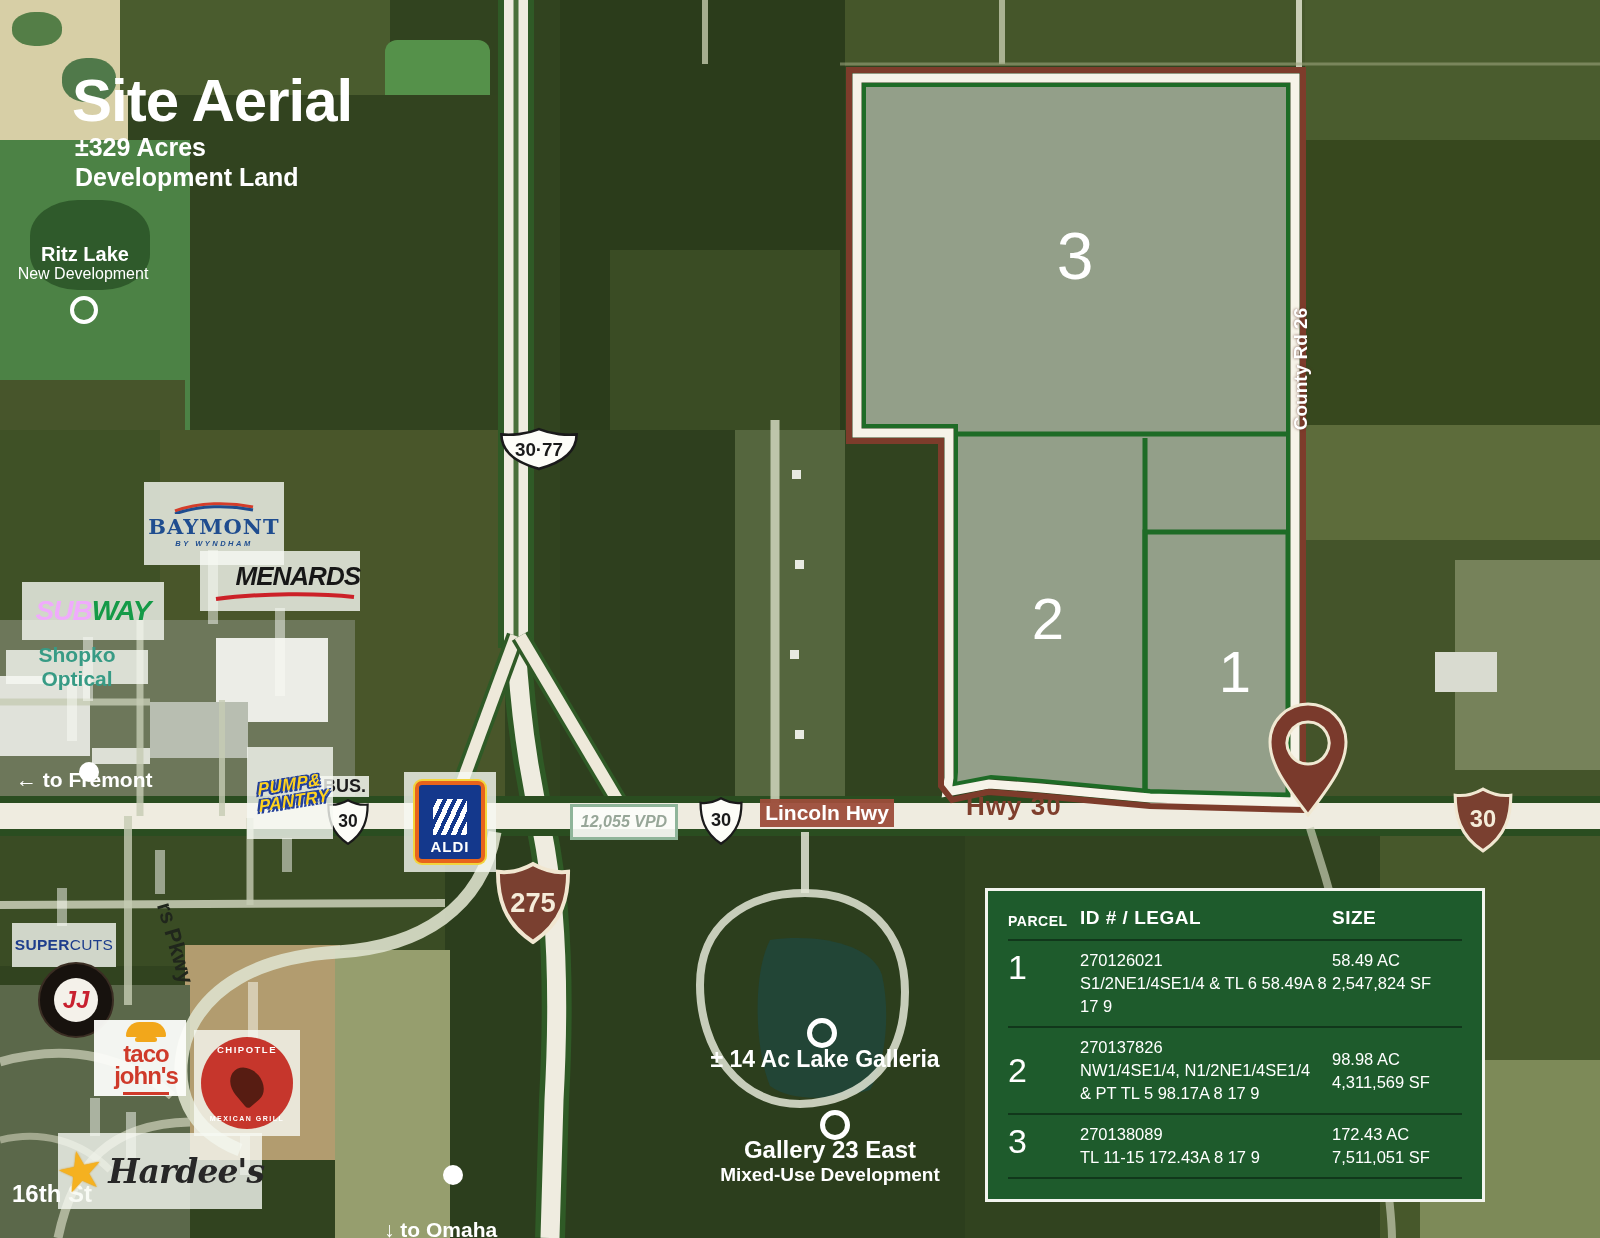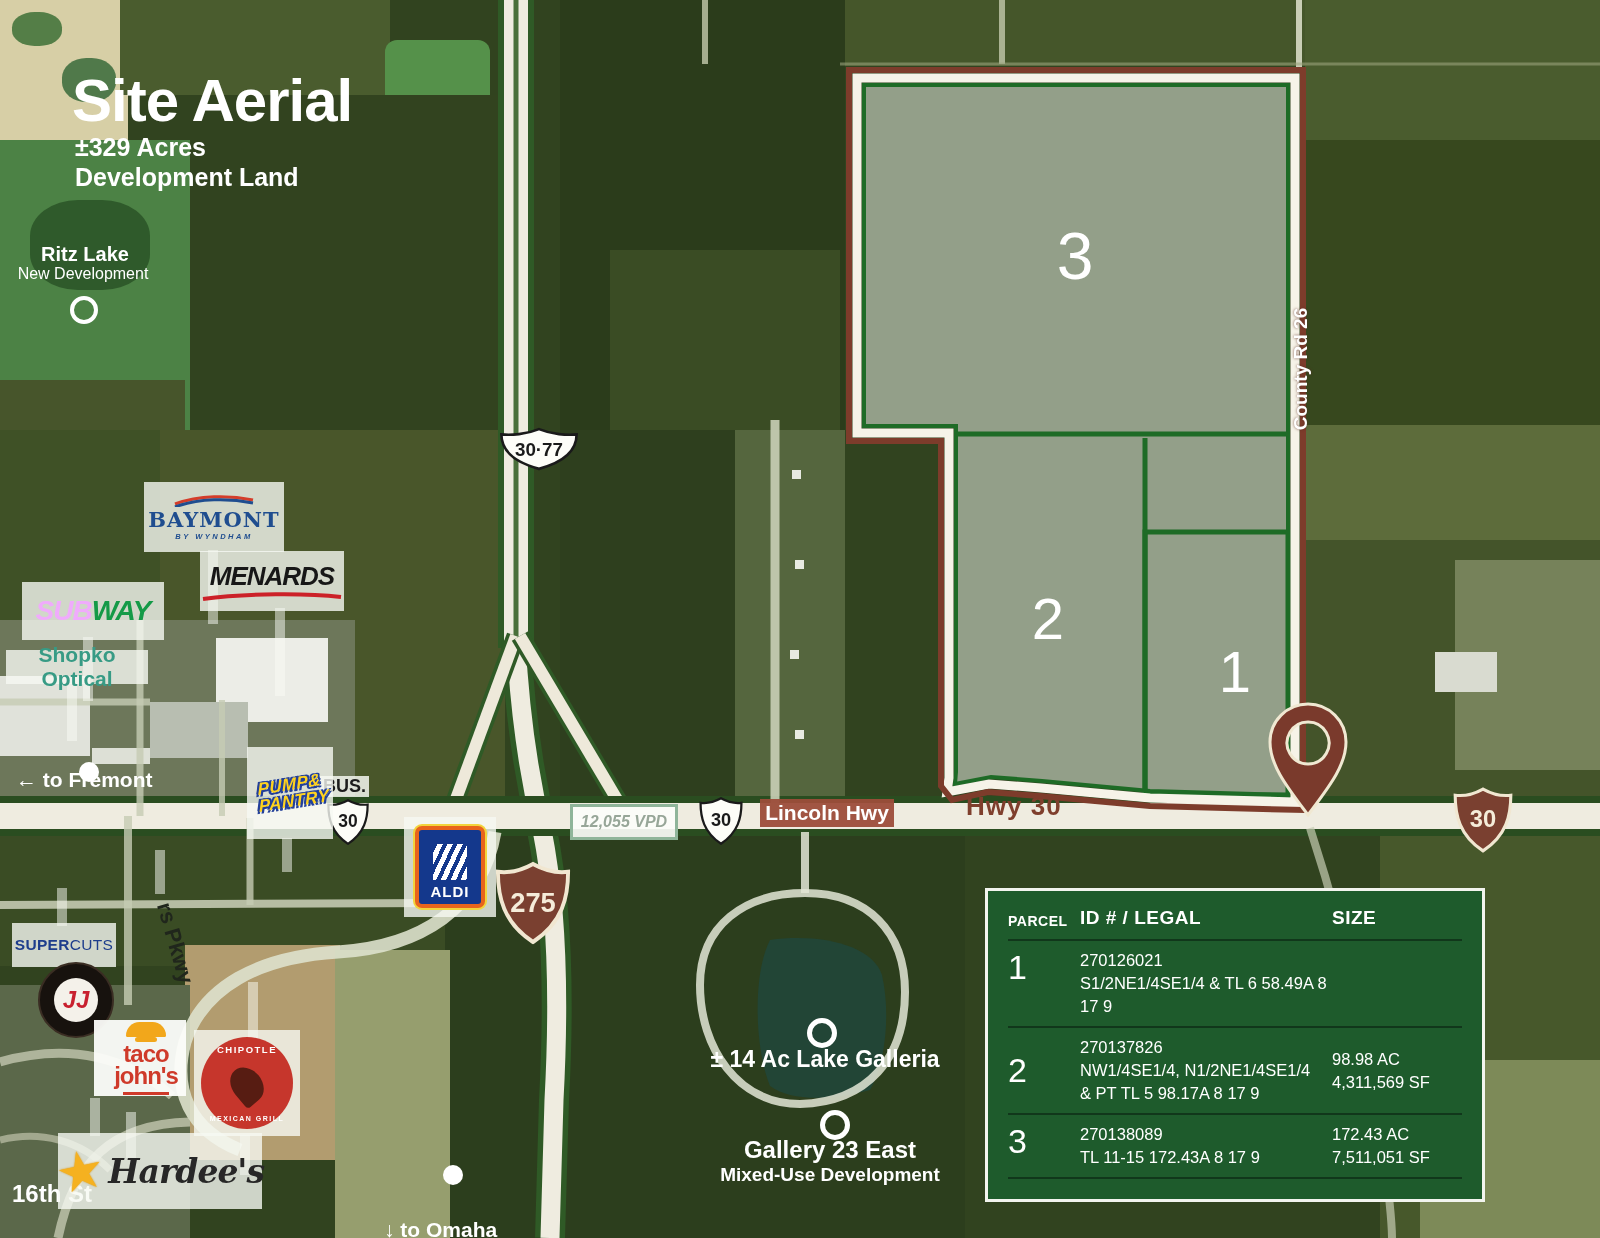--- a/index.html
+++ b/index.html
@@ -244,30 +244,30 @@
   <div class="stem" style="left:83px;top:637px;height:64px;z-index:2;"></div>
   <div class="stem" style="left:67px;top:683px;height:58px;z-index:2;"></div>
   <div class="stem" style="left:282px;top:838px;height:34px;z-index:2;"></div>
   <div class="stem" style="left:57px;top:888px;height:38px;z-index:2;"></div>
   <div class="stem" style="left:155px;top:850px;height:44px;z-index:2;"></div>
   <div class="stem" style="left:248px;top:982px;height:76px;z-index:2;"></div>
   <div class="stem" style="left:126px;top:1112px;height:46px;z-index:2;"></div>
   <div class="stem" style="left:240px;top:1135px;height:40px;z-index:2;"></div>
   <div class="stem" style="left:90px;top:1098px;height:38px;z-index:2;"></div>
 
-  <div class="lbox" style="left:144px;top:482px;width:140px;height:70px;z-index:5;">
+  <div class="lbox" style="left:144px;top:482px;width:140px;height:83px;z-index:5;">
     <svg width="90" height="14" viewBox="0 0 90 14" style="position:static">
       <path d="M6,11 C30,2 60,2 84,7" stroke="#d43d2a" stroke-width="3" fill="none"></path>
       <path d="M6,14 C30,5 60,5 84,10" stroke="#1f4d8f" stroke-width="3" fill="none"></path>
     </svg>
     <div class="baymont-name">BAYMONT</div>
     <div class="baymont-sub">BY WYNDHAM</div>
   </div>
 
-  <div class="lbox" style="left:200px;top:551px;width:144px;height:60px;z-index:5;">
+  <div class="lbox" style="left:200px;top:551px;width:160px;height:60px;z-index:5;align-items:flex-end;">
     <div class="menards-name">MENARDS</div>
     <svg width="150" height="10" viewBox="0 0 150 10" style="position:static">
       <path d="M6,7 C50,1 110,1 144,5" stroke="#cc2128" stroke-width="4" fill="none"></path>
     </svg>
   </div>
 
   <div class="lbox" style="left:22px;top:582px;width:142px;height:58px;z-index:5;">
     <div class="subway-name">
       <span style="color:#f0abfc;margin-top:35px;">SUB</span><span style="color:#149a47;">WAY</span>
     </div>
@@ -277,21 +277,21 @@
     <div class="shopko-name">Shopko Optical</div>
   </div>
 
   <div class="lbox" style="left:247px;top:747px;width:86px;height:92px;z-index:5;">
     <div class="pump">
       <div>PUMP&amp;</div>
       <div style="margin-left:8px;">PANTRY</div>
     </div>
   </div>
 
-  <div class="lbox" style="left:404px;top:817px;width:92px;height:100px;z-index:5;">
+  <div class="lbox" style="left:404px;top:772px;width:92px;height:100px;z-index:5;">
     <div class="aldi-badge">
       <div class="aldi-a"></div>
       <div class="aldi-name">ALDI</div>
     </div>
   </div>
 
   <div class="lbox" style="left:12px;top:923px;width:104px;height:44px;z-index:5;">
     <div class="supercuts">
       <span style="font-weight:900;">SUPER</span><span style="font-weight:500;">CUTS</span>
     </div>
@@ -331,20 +331,24 @@
       <div class="h2">ID # / LEGAL</div>
       <div class="h3">SIZE</div>
     </div>
 
     <div class="trow tbody">
       <div class="pnum">1</div>
       <div>
         <div class="cline">270126021</div>
         <div class="cline">S1/2NE1/4SE1/4 &amp; TL 6 58.49A 8 17 9</div>
       </div>
+      <div>
+        <div class="cline">58.49 AC</div>
+        <div class="cline">2,547,824 SF</div>
+      </div>
     </div>
 
     <div class="trow tbody">
       <div class="pnum" style="align-self:center;">2</div>
       <div>
         <div class="cline">270137826</div>
         <div class="cline">NW1/4SE1/4, N1/2NE1/4SE1/4</div>
         <div class="cline">&amp; PT TL 5 98.17A 8 17 9</div>
       </div>
       <div style="align-self:center;">

